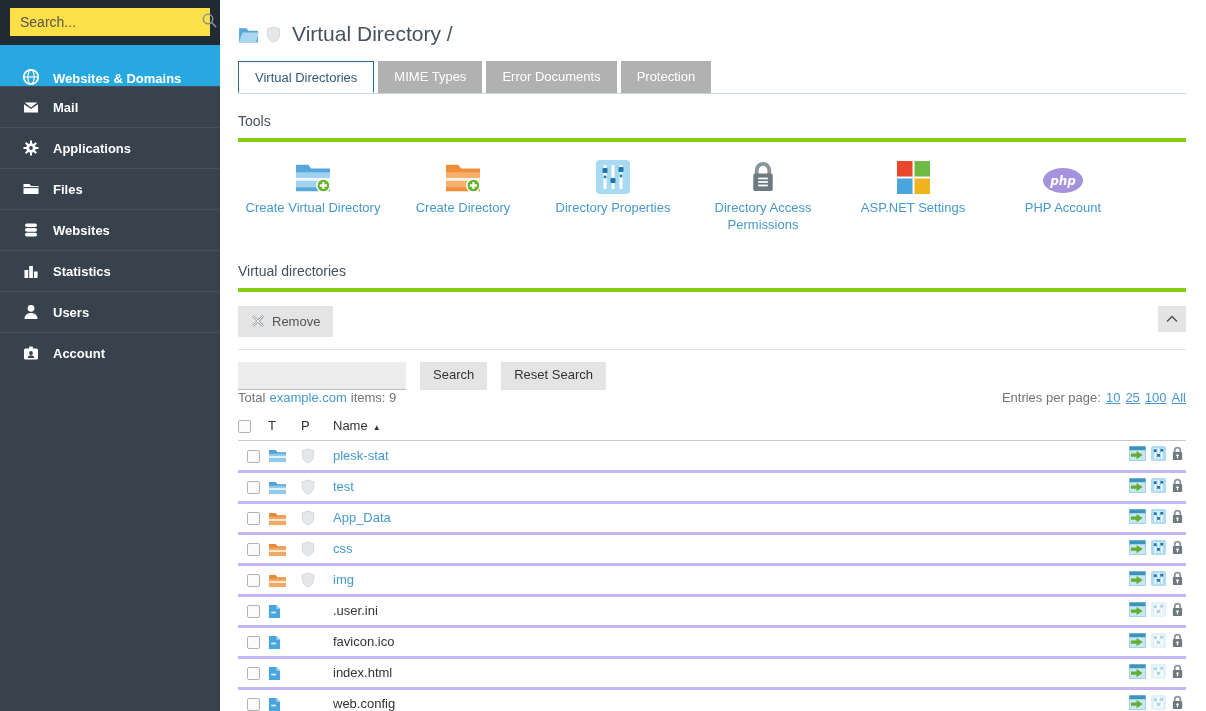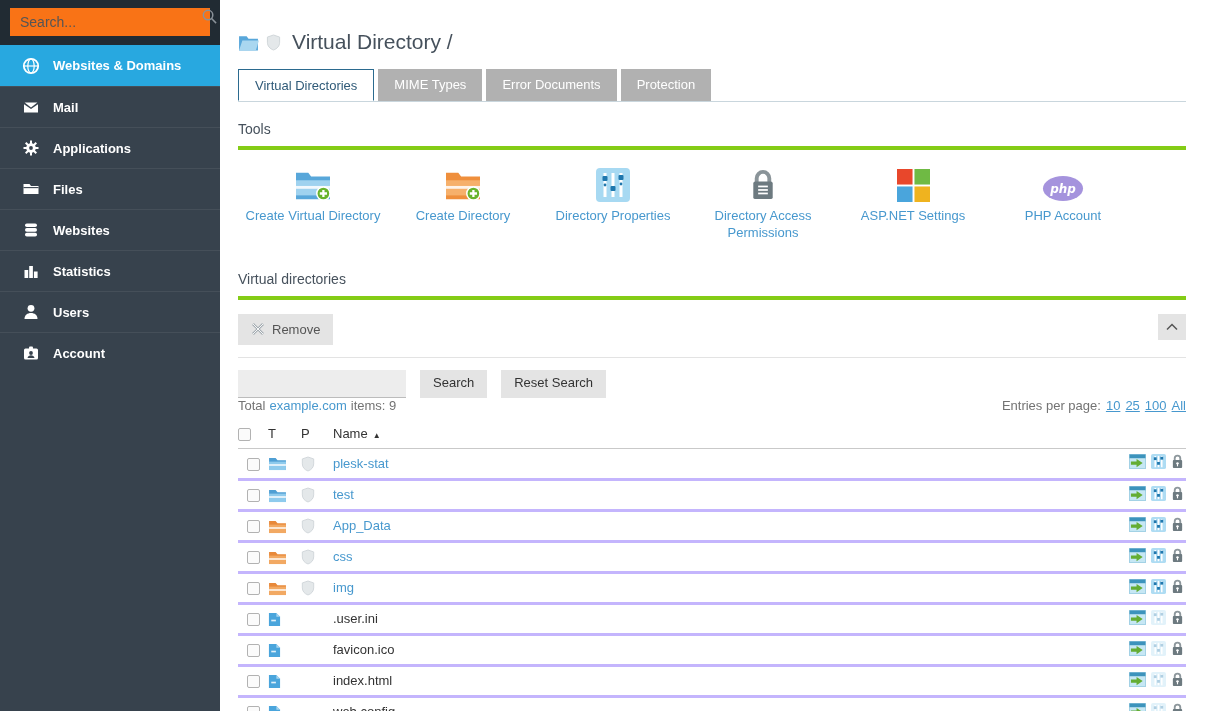--- a/index.html
+++ b/index.html
@@ -7,33 +7,33 @@
     font-family:"Liberation Sans", sans-serif; font-size:13px; color:#333; }
   :root{
     --sidebar-bg:#37424d; --sidebar-top:#212b33; --accent:#28a8e0;
     --link:#4798ce; --heading:#46515c; --tab-inactive:#b1b1b1; --btn:#e4e4e4;
   }
   .app { display:flex; width:100%; height:100%; }
 
   
   .sidebar { width:220px; min-width:220px; height:100%; background:var(--sidebar-bg); }
   .search-wrap { background:var(--sidebar-top); padding:8px 10px 9px 10px; }
-  .search-box { background:#f97316; height:28px; display:flex; padding:0 8px 0 10px; }
+  .search-box { background:#fde047; height:28px; display:flex; align-items:center; padding:0 8px 0 10px; }
   .search-box input { flex:1; border:none; outline:none; font-size:14px; color:#333;
     font-family:"Liberation Sans", sans-serif; background:transparent; }
   .search-box input::placeholder { color:#555; opacity:1; }
   .side-item { height:41px; display:flex; align-items:center; padding-left:21px;
     border-top:1px solid rgba(255,255,255,0.07); cursor:pointer; }
-  .side-item:first-child { border-top:none; }
+  .side-item:first-child { border-top:none;align-items:flex-end; }
   .side-item.active { background:var(--accent); border-top-color:transparent; }
   .side-icon { width:19px; display:inline-flex; justify-content:center; }
   .side-label { color:#fff; font-weight:bold; font-size:13px; margin-left:13px; }
 
   
-  .main { flex:1; padding:12px 20px 0 18px; overflow:hidden; }
+  .main { flex:1; padding:4px 20px 0 18px; overflow:hidden; }
   .page-head { display:flex; align-items:center; margin-top:18px; }
   .page-head .hicon { display:inline-flex; margin-right:7px; }
   h1 { font-size:21px; font-weight:normal; color:var(--heading); margin-left:4px; }
 
   .tabs { display:flex; gap:4px; margin-top:15px; border-bottom:1px solid #c9d6dd; }
   .tab { height:32px; line-height:31px; padding:0 16px; font-size:13px; cursor:pointer; }
   .tab.inactive { background:var(--tab-inactive); color:#fff; }
   .tab.active { background:#fff; color:#2f5a78; border:1px solid #2b6a8f; border-bottom:1px solid #fff;
     margin-bottom:-1px; }
 

